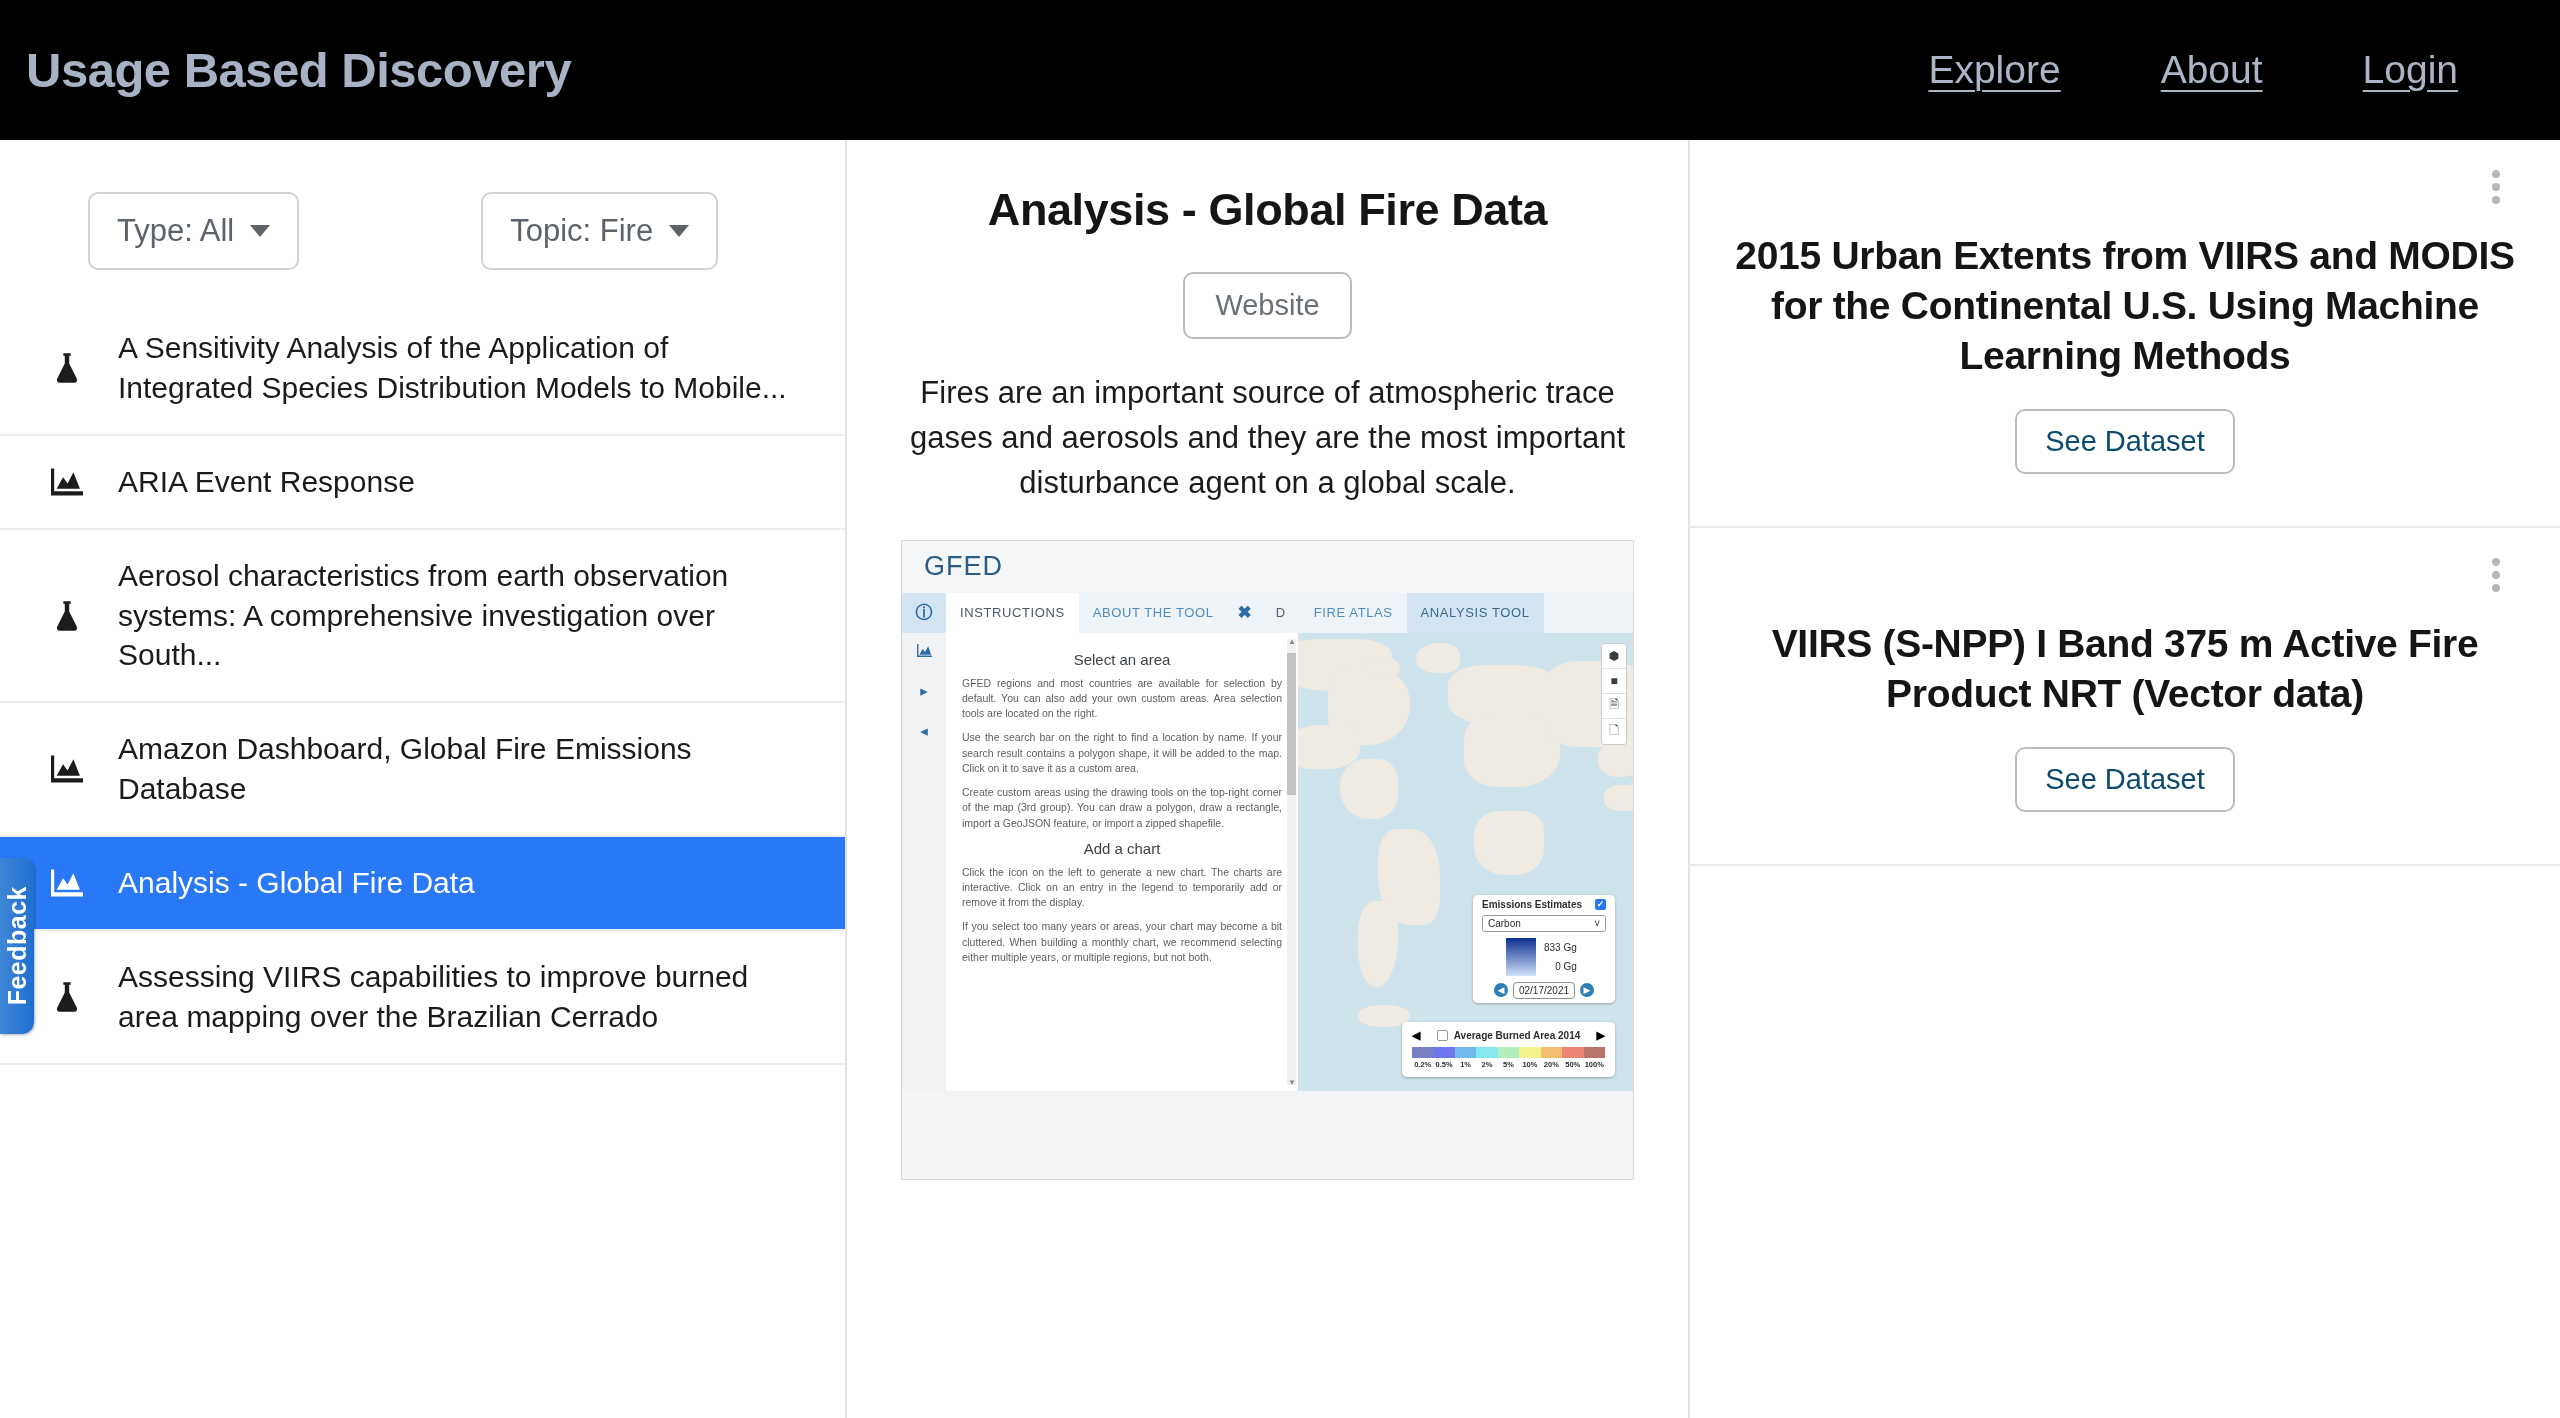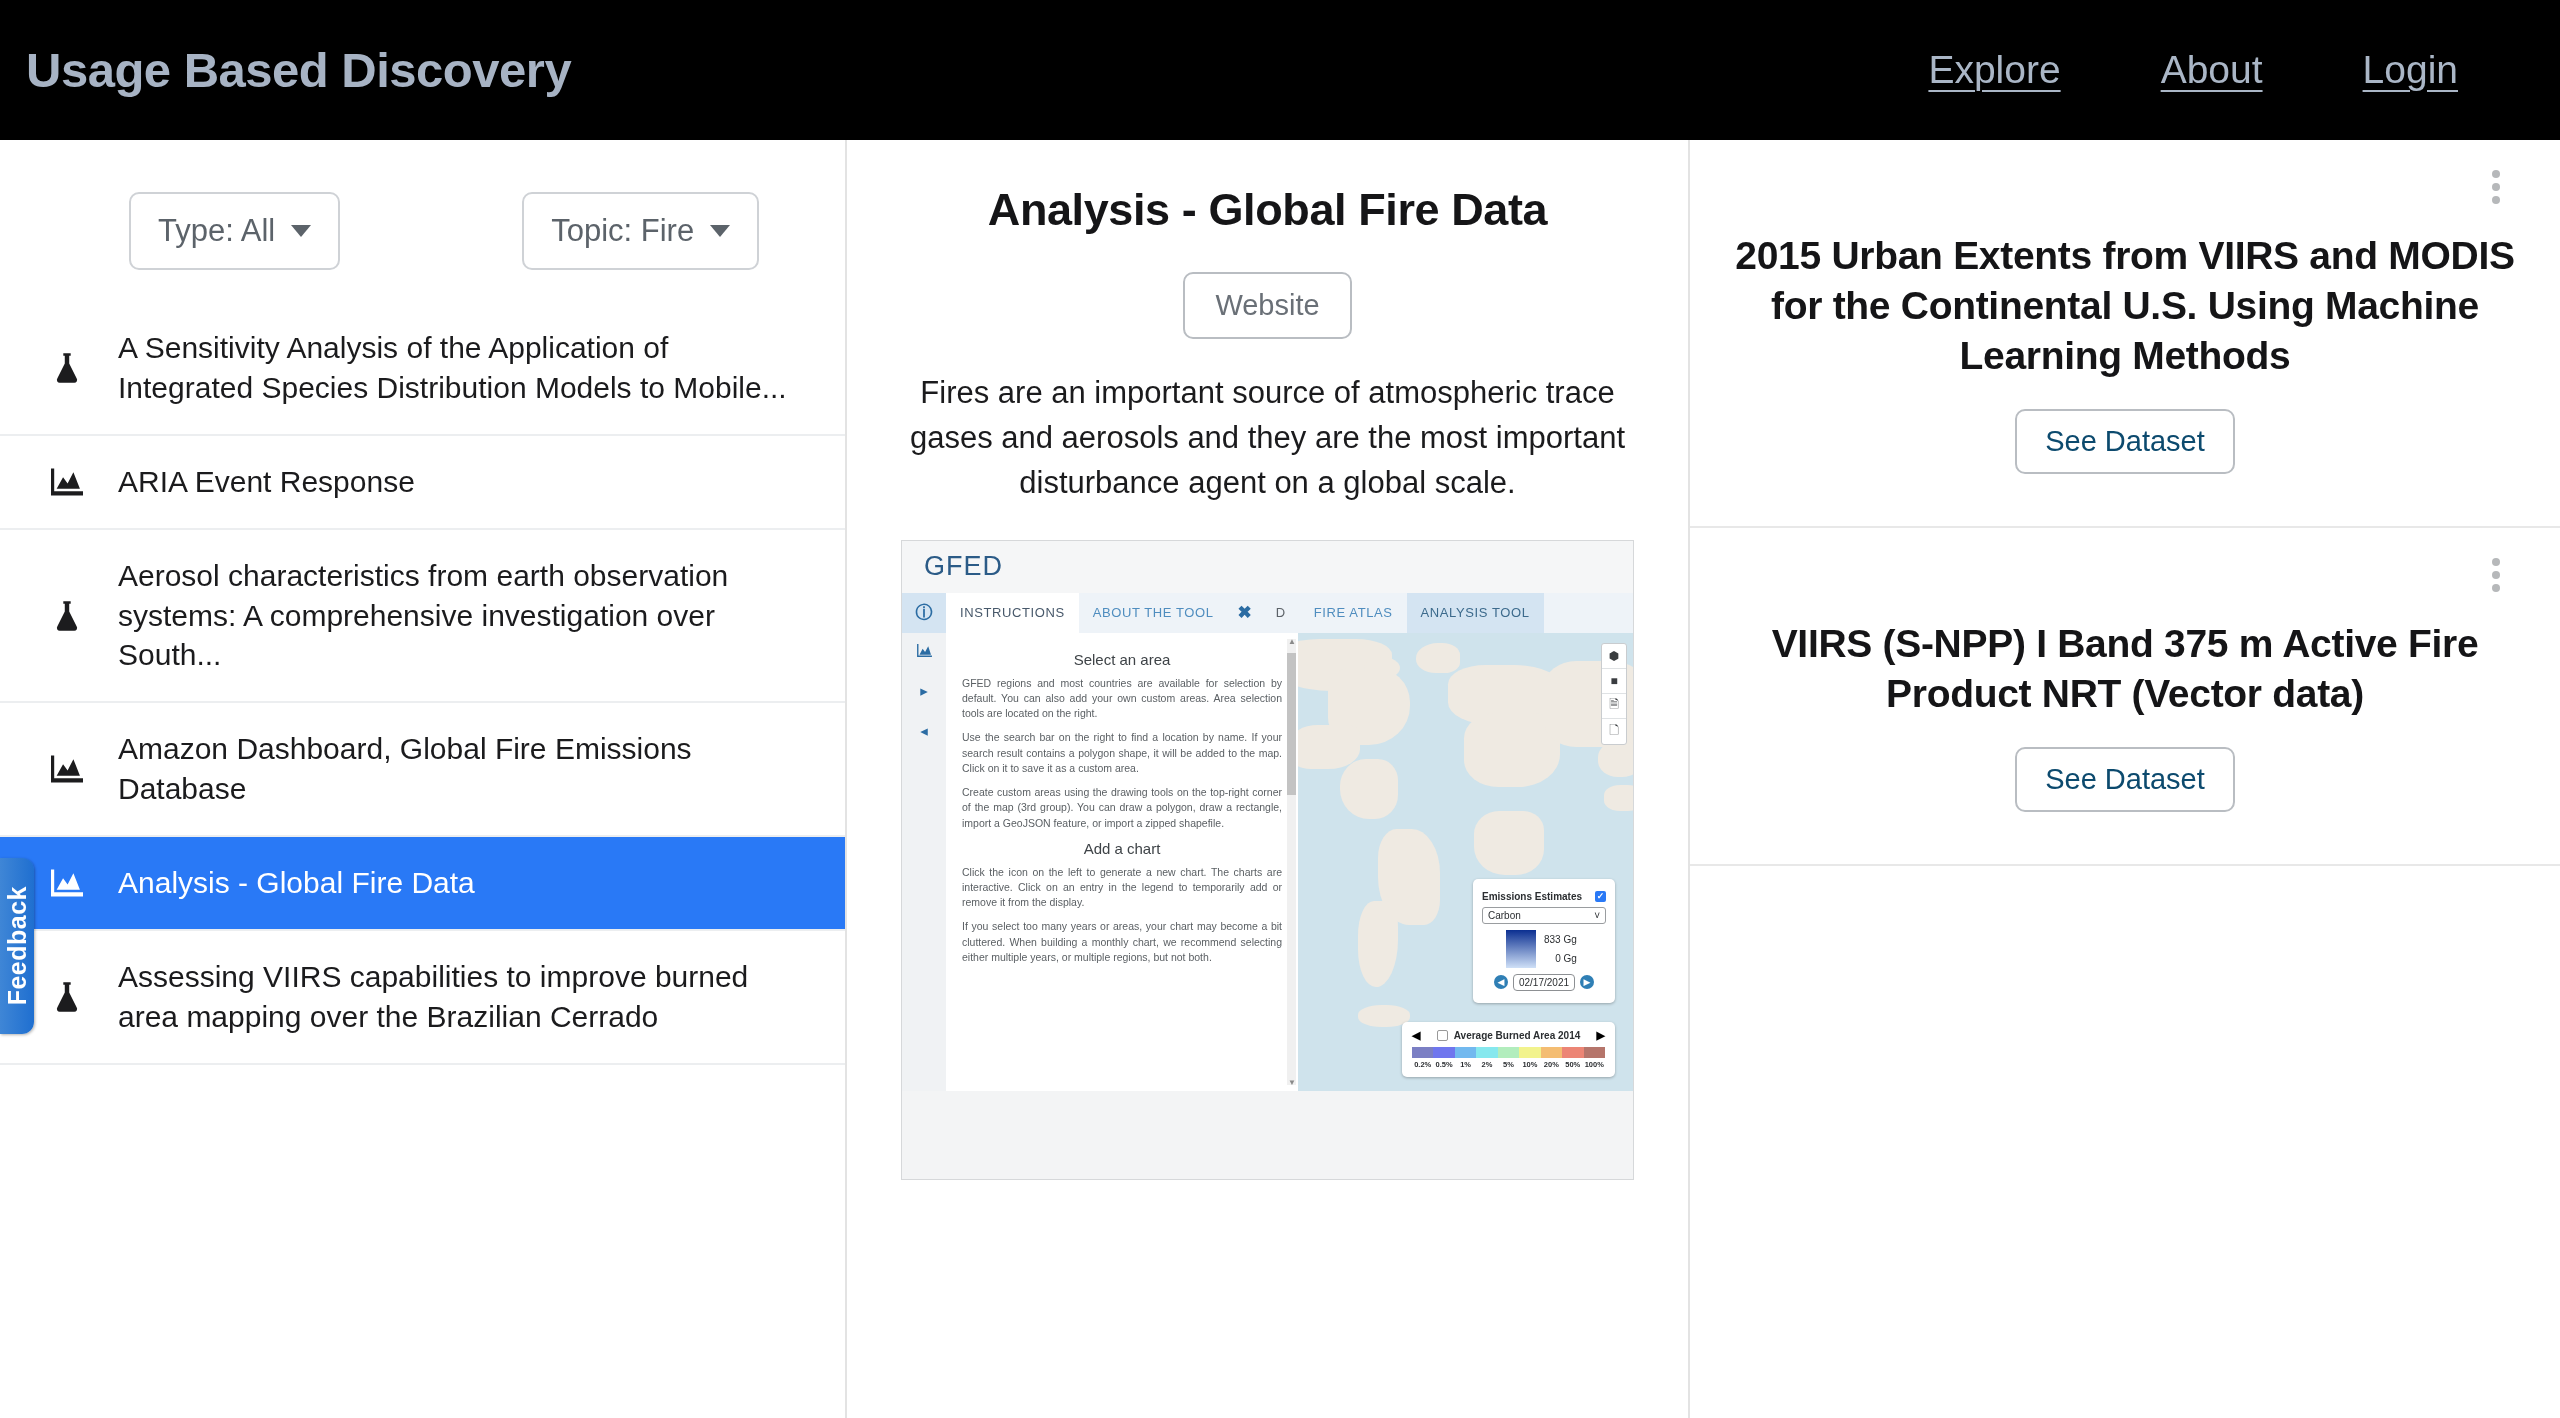--- a/index.html
+++ b/index.html
@@ -41,21 +41,21 @@
     display: flex;
     height: 1278px;
     background: #fff;
     position: relative;
   }
   .col-left  { width: 845px; flex: none; position: relative; }
   .col-mid   { width: 845px; flex: none; border-left: 2px solid #e3e3e3; border-right: 2px solid #e3e3e3; }
   .col-right { flex: 1; }
 
   
-  .filters { display: flex; padding: 52px 0 0 88px; gap: 182px; margin-left: 41px; }
+  .filters { display: flex; padding: 52px 0 0 88px; gap: 182px; }
   .filter-btn {
     background: #ffffff;
     border: 2px solid #cfd2d6;
     border-radius: 10px;
     color: #5c636a;
     font-size: 31px;
     padding: 19px 27px;
     display: inline-flex;
     align-items: center;
     gap: 16px;
@@ -197,21 +197,21 @@
   }
   .pv-tools div {
     height: 25px; border-bottom: 1px solid #dfe2e4;
     display: flex; align-items: center; justify-content: center;
     font-size: 12px; color: #3a3d40;
   }
   .pv-tools div:last-child { border-bottom: none; }
 
   .pv-legend {
     position: absolute; right: 18px; bottom: 88px; width: 142px;
-    background: #ffffff; border-radius: 5px; padding: 12px 9px;
+    background: #ffffff; border-radius: 5px; padding: 4px 9px;
     box-shadow: 0 1px 3px rgba(0,0,0,.28);
   }
   .pv-legend .lt {
     font-size: 10px; font-weight: bold; color: #2b2e31;
     display: flex; align-items: center; justify-content: space-between; gap: 4px;
   }
   .chkbox {
     width: 11px; height: 11px; background: #2979f6; border-radius: 2px;
     color: #fff; font-size: 9px; display: flex; align-items: center; justify-content: center;
     flex: none;

